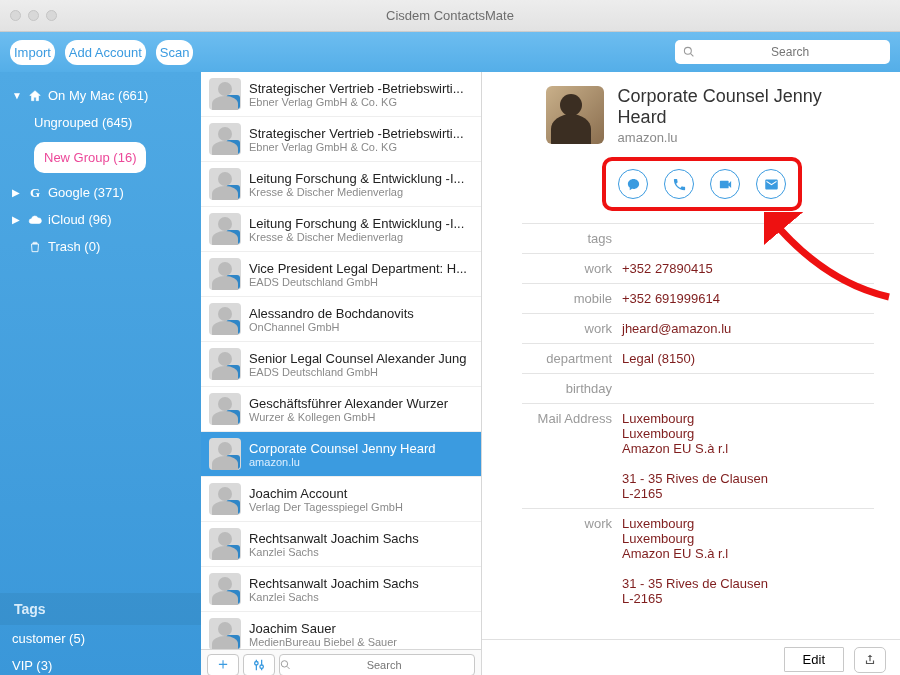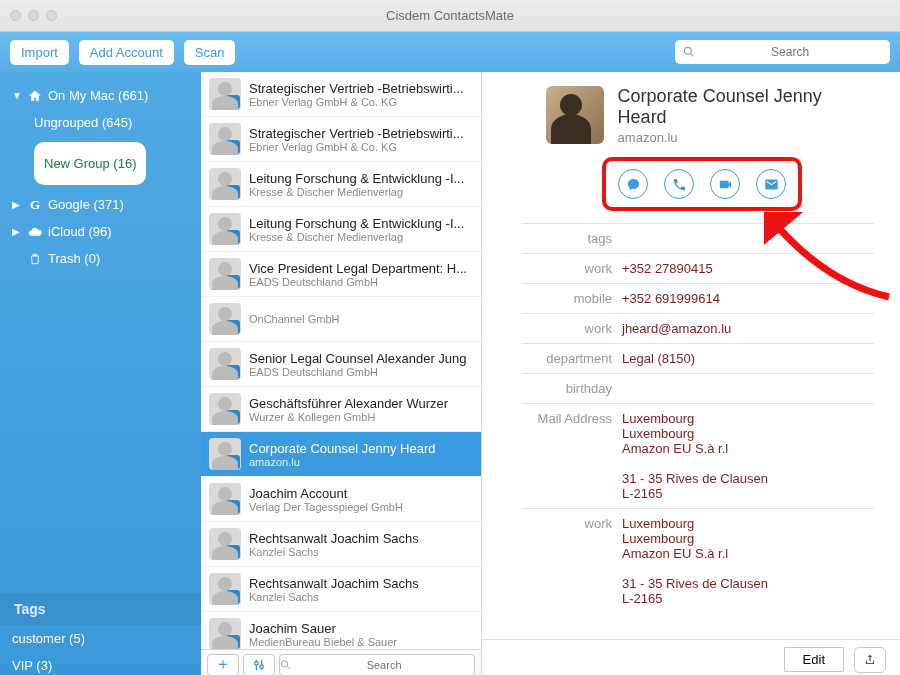--- a/index.html
+++ b/index.html
@@ -2,32 +2,32 @@
 <html><head>
 <meta charset="utf-8">
 <style>
 * { box-sizing: border-box; margin: 0; padding: 0; font-family: -apple-system, "Helvetica Neue", Arial, sans-serif; }
 html, body { width: 900px; height: 675px; overflow: hidden; background: #f6f6f6; }
 .titlebar { height: 32px; background: linear-gradient(#ededed,#e2e2e2); border-bottom: 1px solid #ccc; display: flex; align-items: center; position: relative; }
 .traffic { display: flex; gap: 7px; margin-left: 10px; }
 .tl { width: 11px; height: 11px; border-radius: 50%; background: #d8d8d8; border: 1px solid #c5c5c5; }
 .titlebar-title { position: absolute; left: 0; right: 0; text-align: center; font-size: 13px; color: #6d6d6d; }
 .toolbar { height: 40px; background: linear-gradient(#6dbdf0,#54aee8); display: flex; align-items: center; padding: 0 10px; gap: 10px; }
-.toolbar-btn { background: #fff; color: #3b9be0; border: none; border-radius: 5px; padding: 5px 11px; font-size: 13px; cursor: pointer; }
+.toolbar-btn { background: #fff; color: #3b9be0; border: none; border-radius: 12px; padding: 5px 4px; font-size: 13px; cursor: pointer; }
 .toolbar-spacer { flex: 1; }
 .search-top { width: 215px; height: 24px; border-radius: 5px; background: #fff; display: flex; align-items: center; padding: 0 8px; }
 .search-top input { border: none; outline: none; font-size: 12px; width: 100%; text-align: center; color: #888; background: transparent; }
 .mag { width: 12px; height: 12px; margin-right: 4px; }
 .mag svg { display:block; }
 .main { display: flex; height: calc(675px - 28px - 40px); }
 .sidebar { width: 201px; background: linear-gradient(#4fa9e4,#3a97d9); color: #fff; display: flex; flex-direction: column; }
 .side-top { flex: 0 0 auto; padding-top: 10px; }
 .side-item { display: flex; align-items: center; gap: 6px; font-size: 13px; padding: 6px 12px; cursor: pointer; }
 .side-item.child { padding-left: 34px; }
-.side-item.pill span.label { background: #fff; color: #15803d; border-radius: 10px; padding: 14px 10px; }
+.side-item.pill span.label { background: #fff; color: #ec4899; border-radius: 10px; padding: 8px 10px; }
 .side-icon { width: 14px; height: 14px; display: inline-flex; align-items: center; justify-content: center; }
 .side-icon svg { stroke: #fff; fill: none; }
 .disclosure { width: 10px; font-size: 10px; }
 .side-bottom { margin-top: auto; }
 .side-section-title { padding: 8px 14px; font-size: 14px; font-weight: 600; color: #d8ecfa; background: rgba(0,0,0,0.05); }
 .list { width: 281px; background: #fff; border-right: 1px solid #d7d7d7; display: flex; flex-direction: column; }
 .list-scroll { flex: 1; overflow: hidden; }
 .row { display: flex; align-items: center; gap: 8px; padding: 6px 8px; border-bottom: 1px solid #eee; cursor: pointer; }
 .row.selected { background: #3b9be0; }
 .row .avatar { width: 32px; height: 32px; border-radius: 4px; background: #d9d9d9; position: relative; overflow: hidden; flex-shrink: 0; }
@@ -220,20 +220,21 @@
         </div>
         <div class="row">
           <div class="avatar person">
             <div class="badge">
               <svg viewBox="0 0 24 24">
                 <path d="M12 3l9 8h-3v9h-4v-6h-4v6H6v-9H3l9-8z" fill="#fff"></path>
               </svg>
             </div>
           </div>
           <div class="txt">
+            <div class="name">Alessandro de Bochdanovits</div>
             <div class="sub">OnChannel GmbH</div>
           </div>
         </div>
         <div class="row">
           <div class="avatar person">
             <div class="badge">
               <svg viewBox="0 0 24 24">
                 <path d="M12 3l9 8h-3v9h-4v-6h-4v6H6v-9H3l9-8z" fill="#fff"></path>
               </svg>
             </div>

